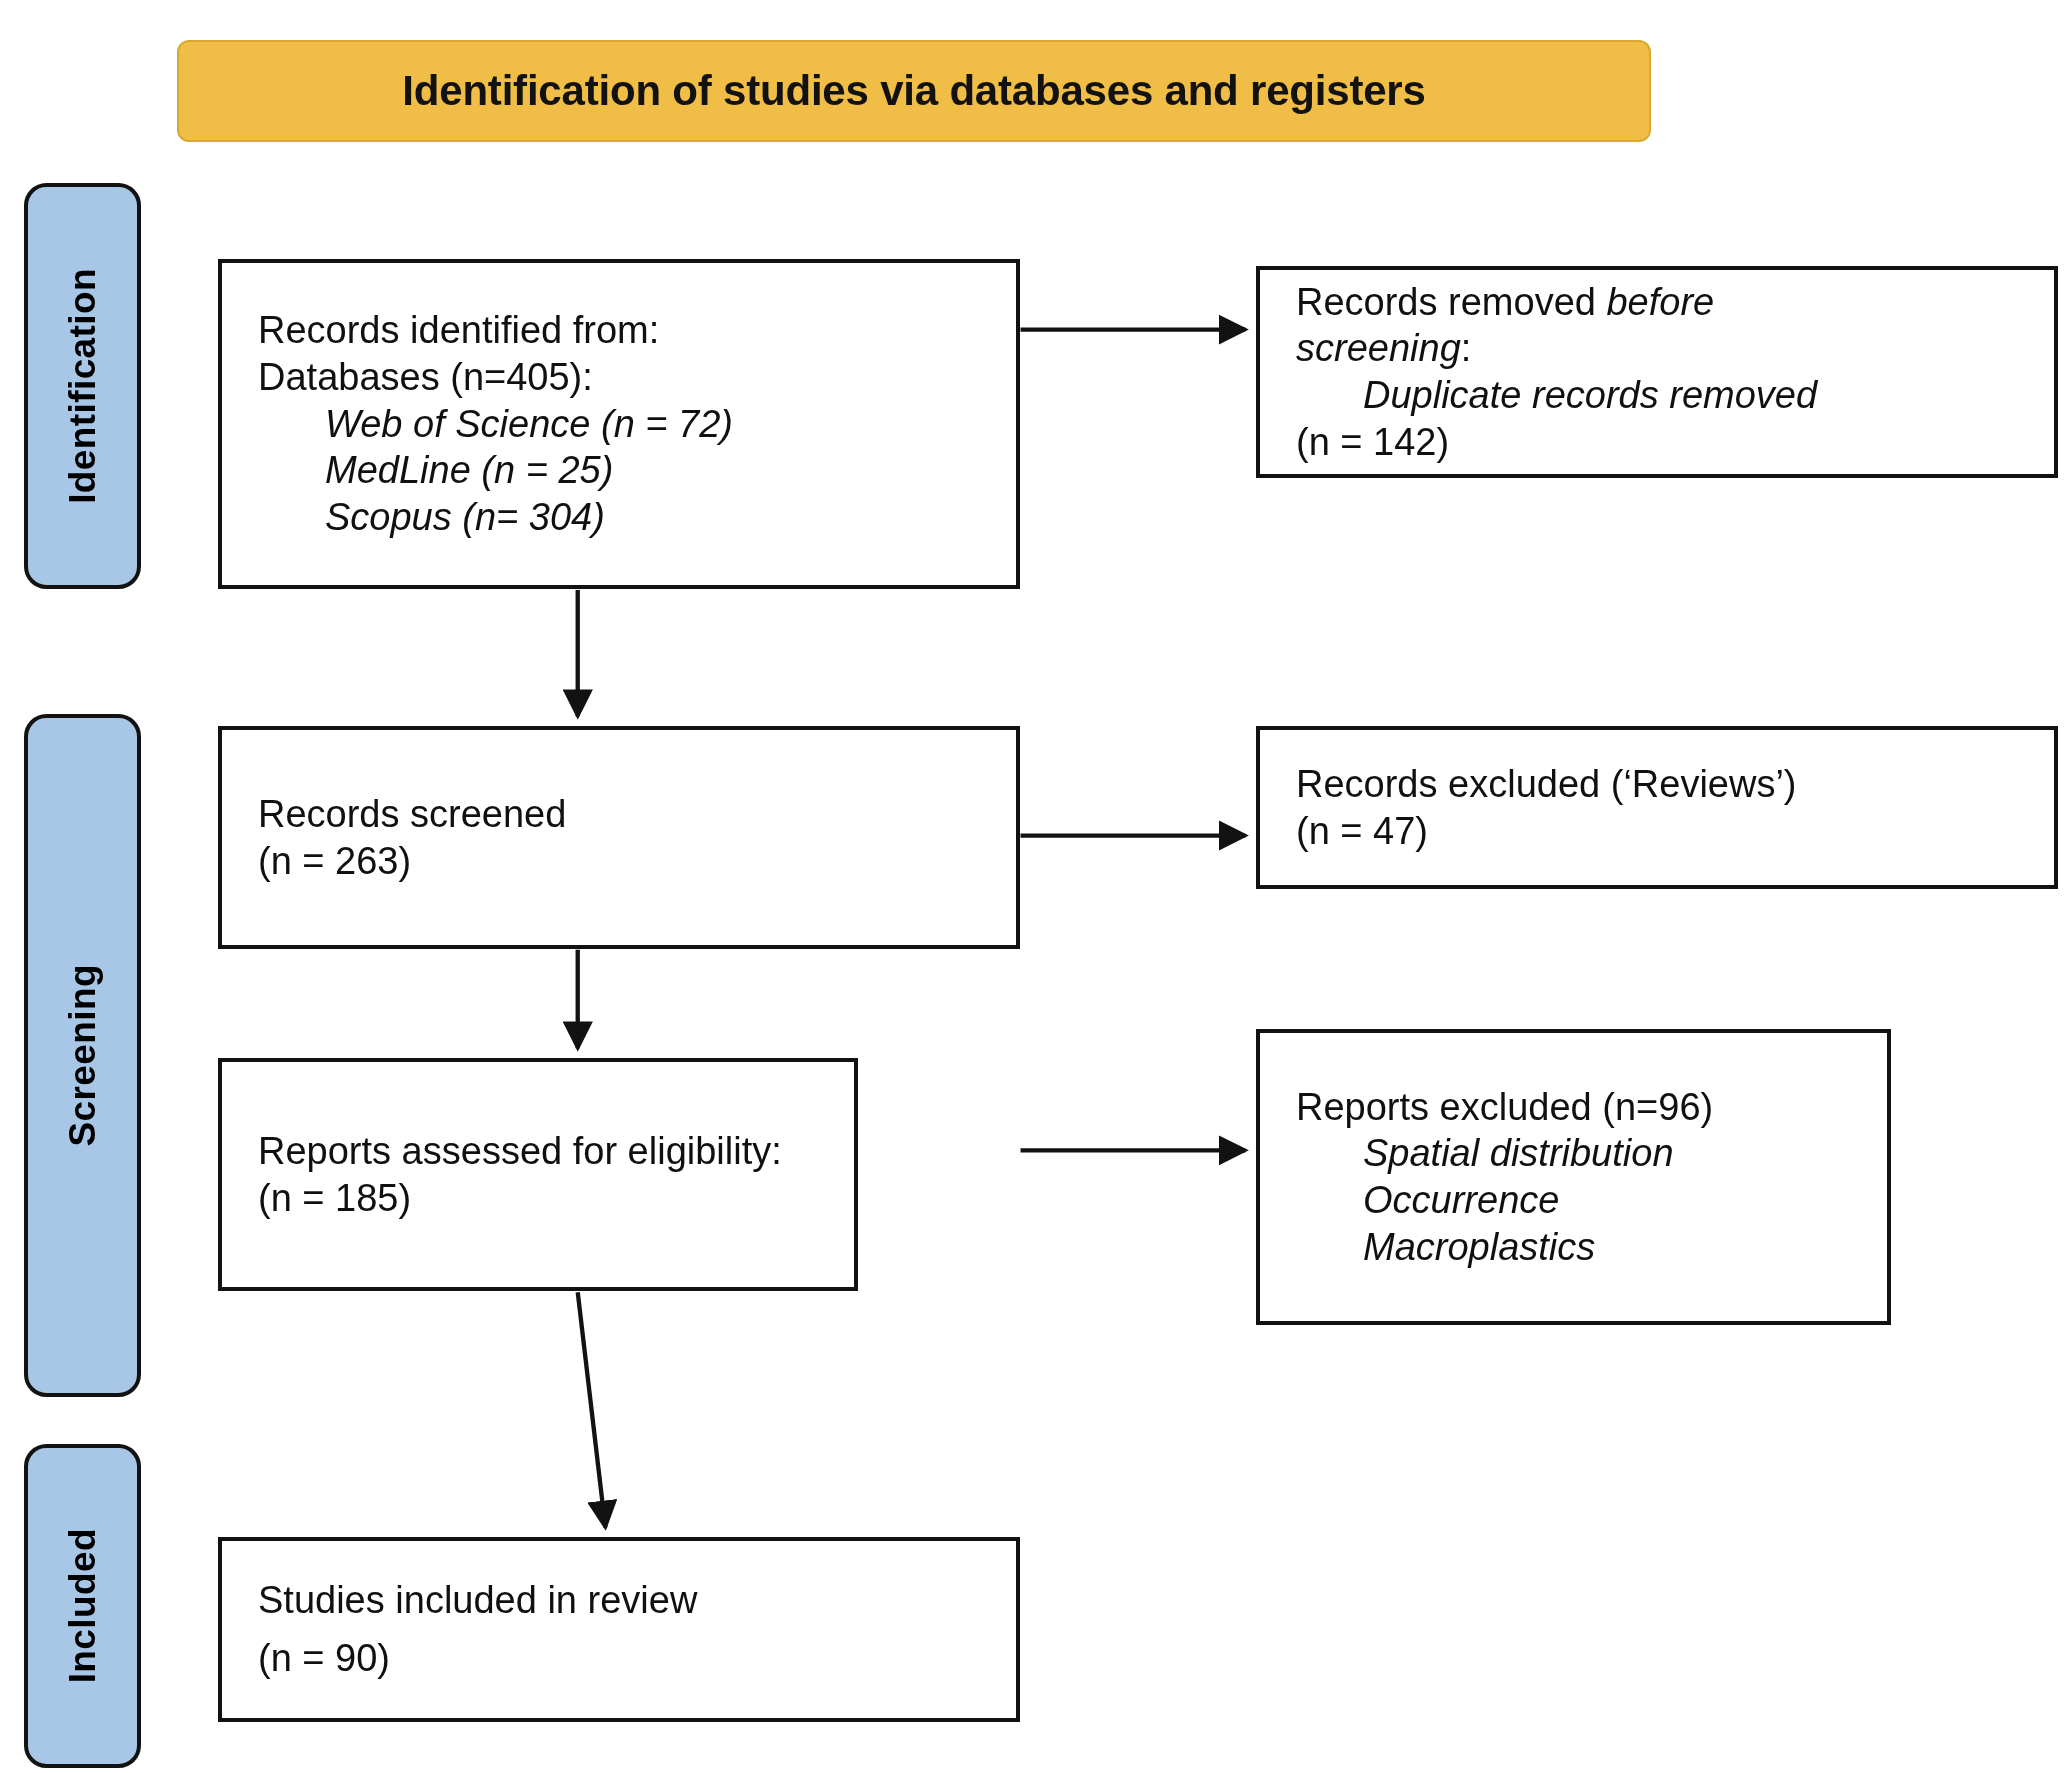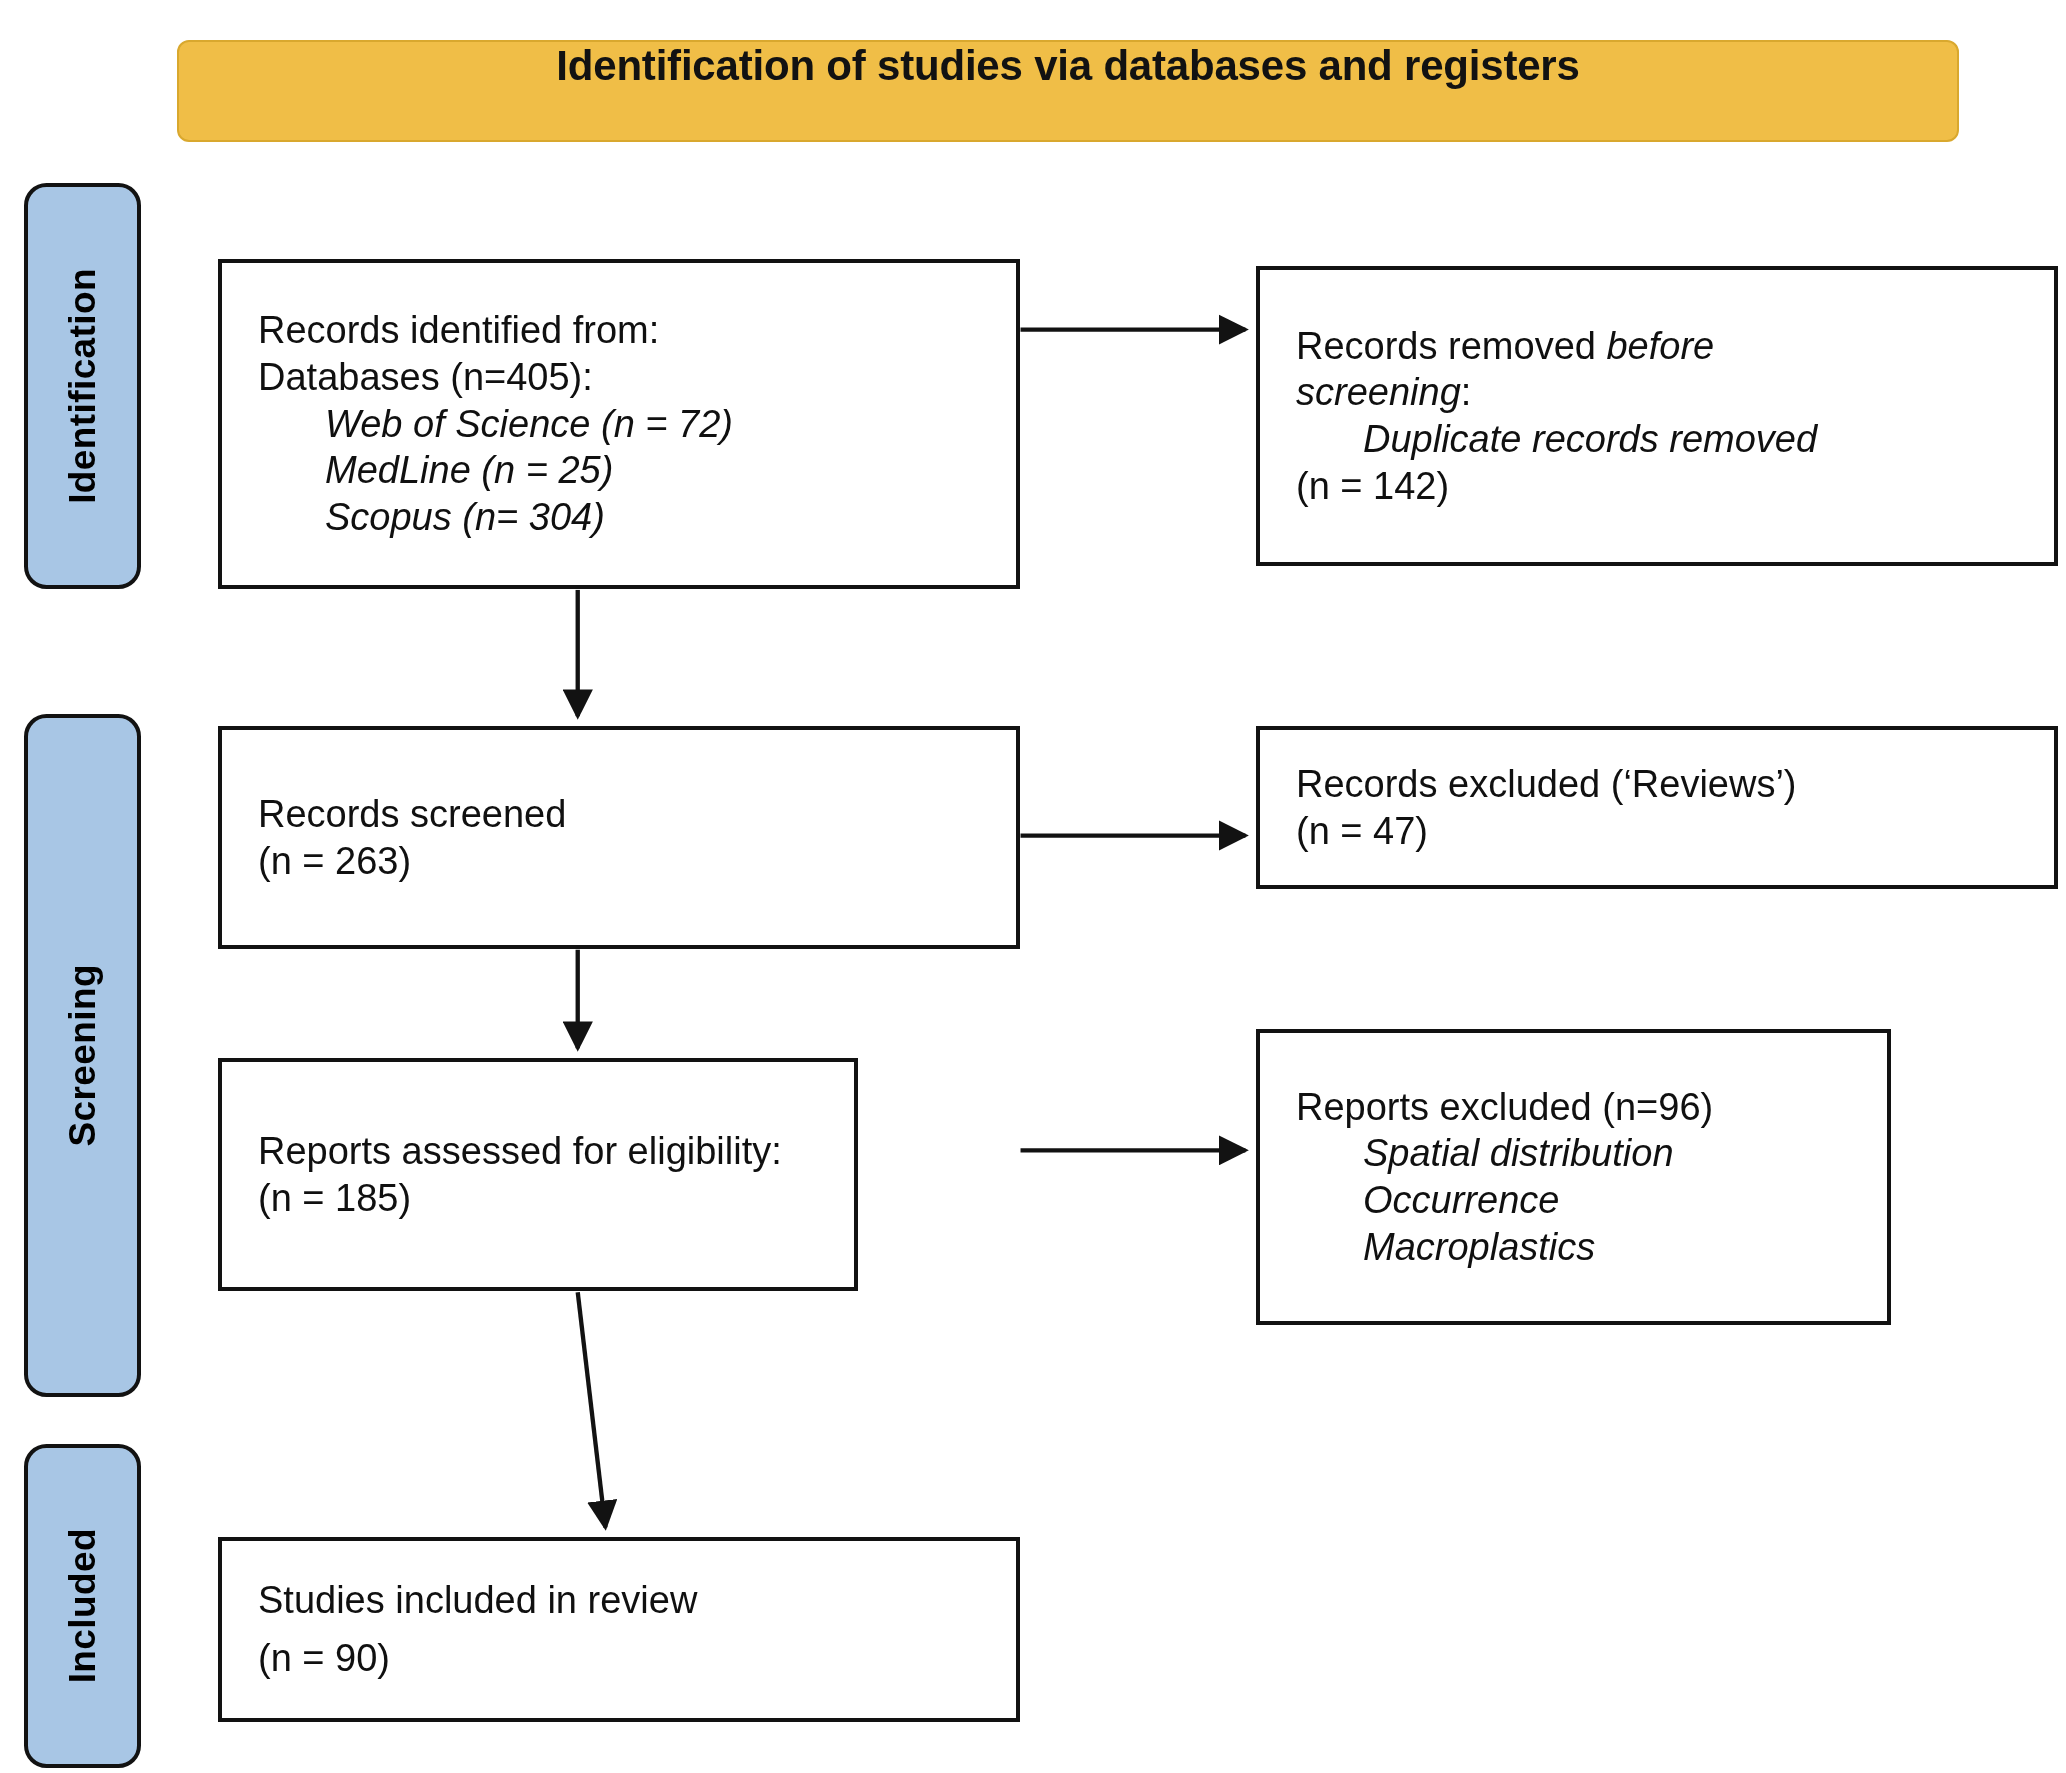--- a/index.html
+++ b/index.html
@@ -16,28 +16,28 @@
     height: 1774px;
     background: #ffffff;
     overflow: hidden;
   }
 
   
   .banner {
     position: absolute;
     left: 177px;
     top: 40px;
-    width: 1782px;
+    width: 1474px;
     height: 102px;
     background: #F0BE47;
     border: 2.6px solid #D9A82E;
     border-radius: 12px;
     box-sizing: border-box;
     display: flex;
-    align-items: flex-start;
+    align-items: center;
     justify-content: center;
   }
   .banner-text {
     font-size: 42px;
     font-weight: bold;
     color: #121212;
     letter-spacing: -0.2px;
     white-space: nowrap;
   }
 
@@ -79,21 +79,21 @@
   .line {
     font-size: 38px;
     line-height: 1.23;
     color: #101010;
     white-space: pre;
   }
   .line.indent { padding-left: 67px; font-style: italic; }
   .line em { font-style: italic; }
 
   #box-identified   { left: 218px;  top: 259px;  width: 802px; height: 330px; }
-  #box-removed      { left: 1256px; top: 266px;  width: 802px; height: 300px; }
+  #box-removed      { left: 1256px; top: 266px;  width: 802px; height: 212px; }
   #box-screened     { left: 218px;  top: 726px;  width: 802px; height: 223px; }
   #box-excluded-rev { left: 1256px; top: 726px;  width: 802px; height: 163px; }
   #box-eligibility  { left: 218px;  top: 1058px; width: 640px; height: 233px; }
   #box-excluded-rep { left: 1256px; top: 1029px; width: 635px; height: 296px; }
   #box-included     { left: 218px;  top: 1537px; width: 802px; height: 185px; gap: 11px; }
 
   
   #connectors {
     position: absolute;
     left: 0;

